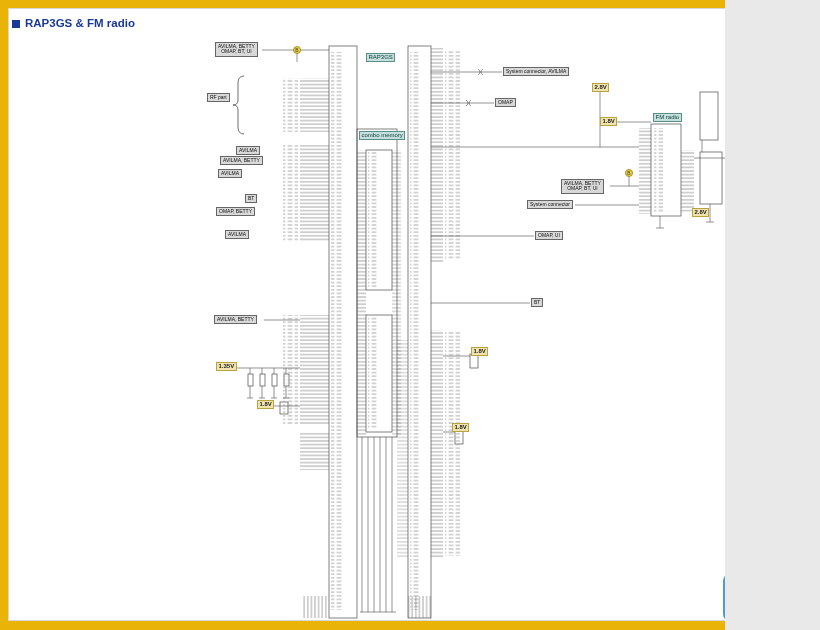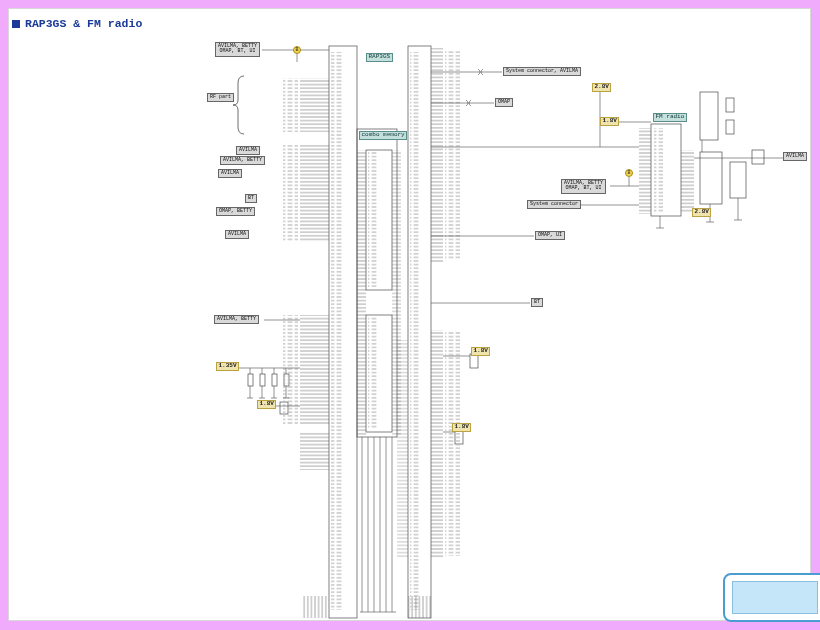--- a/index.html
+++ b/index.html
@@ -1,17 +1,17 @@
 <!DOCTYPE html>
 <html style="--title: #1b3a97; --wire: #4a4a4a; --ref_bg: #d9d9d9; --volt_bg: #efe3ae; --part_bg: #c3e0dc; --overlay_border: #4b9cd3; --overlay_fill: #c5e5f8;"><head>
 <meta charset="utf-8">
 <style>
   html,body{margin:0;padding:0;width:820px;height:630px;overflow:hidden;
     font-family:"Liberation Sans", sans-serif;background:#e9e9e9;}
-  .screen{position:relative;width:820px;height:630px;background:#f0abfc;overflow:hidden;font-family:Liberation Mono, monospace;}
+  .screen{position:relative;width:725px;height:630px;background:#eab308;overflow:hidden;}
   .page{position:absolute;left:8px;top:8px;width:803px;height:613px;background:#ffffff;
     border:1px solid #d8d8d8;box-sizing:border-box;}
   .bullet{position:absolute;left:12px;top:20px;width:8px;height:8px;background:var(--title,#1b3a97);}
   .title{position:absolute;left:25px;top:17px;font-size:11.5px;font-weight:bold;color:var(--title,#1b3a97);}
   svg.draw{position:absolute;left:0;top:0;}
   #labels{position:absolute;left:0;top:0;width:820px;height:630px;}
   .lbl{position:absolute;font-size:5px;line-height:1.15;color:#111;white-space:pre-line;
     text-align:center;box-sizing:border-box;}
   .ref{background:var(--ref_bg,#d9d9d9);border:0.5px solid #666;padding:0.5px 2px;}
   .volt{background:var(--volt_bg,#efe3ae);border:0.5px solid #b9a23f;padding:0 1.5px;

